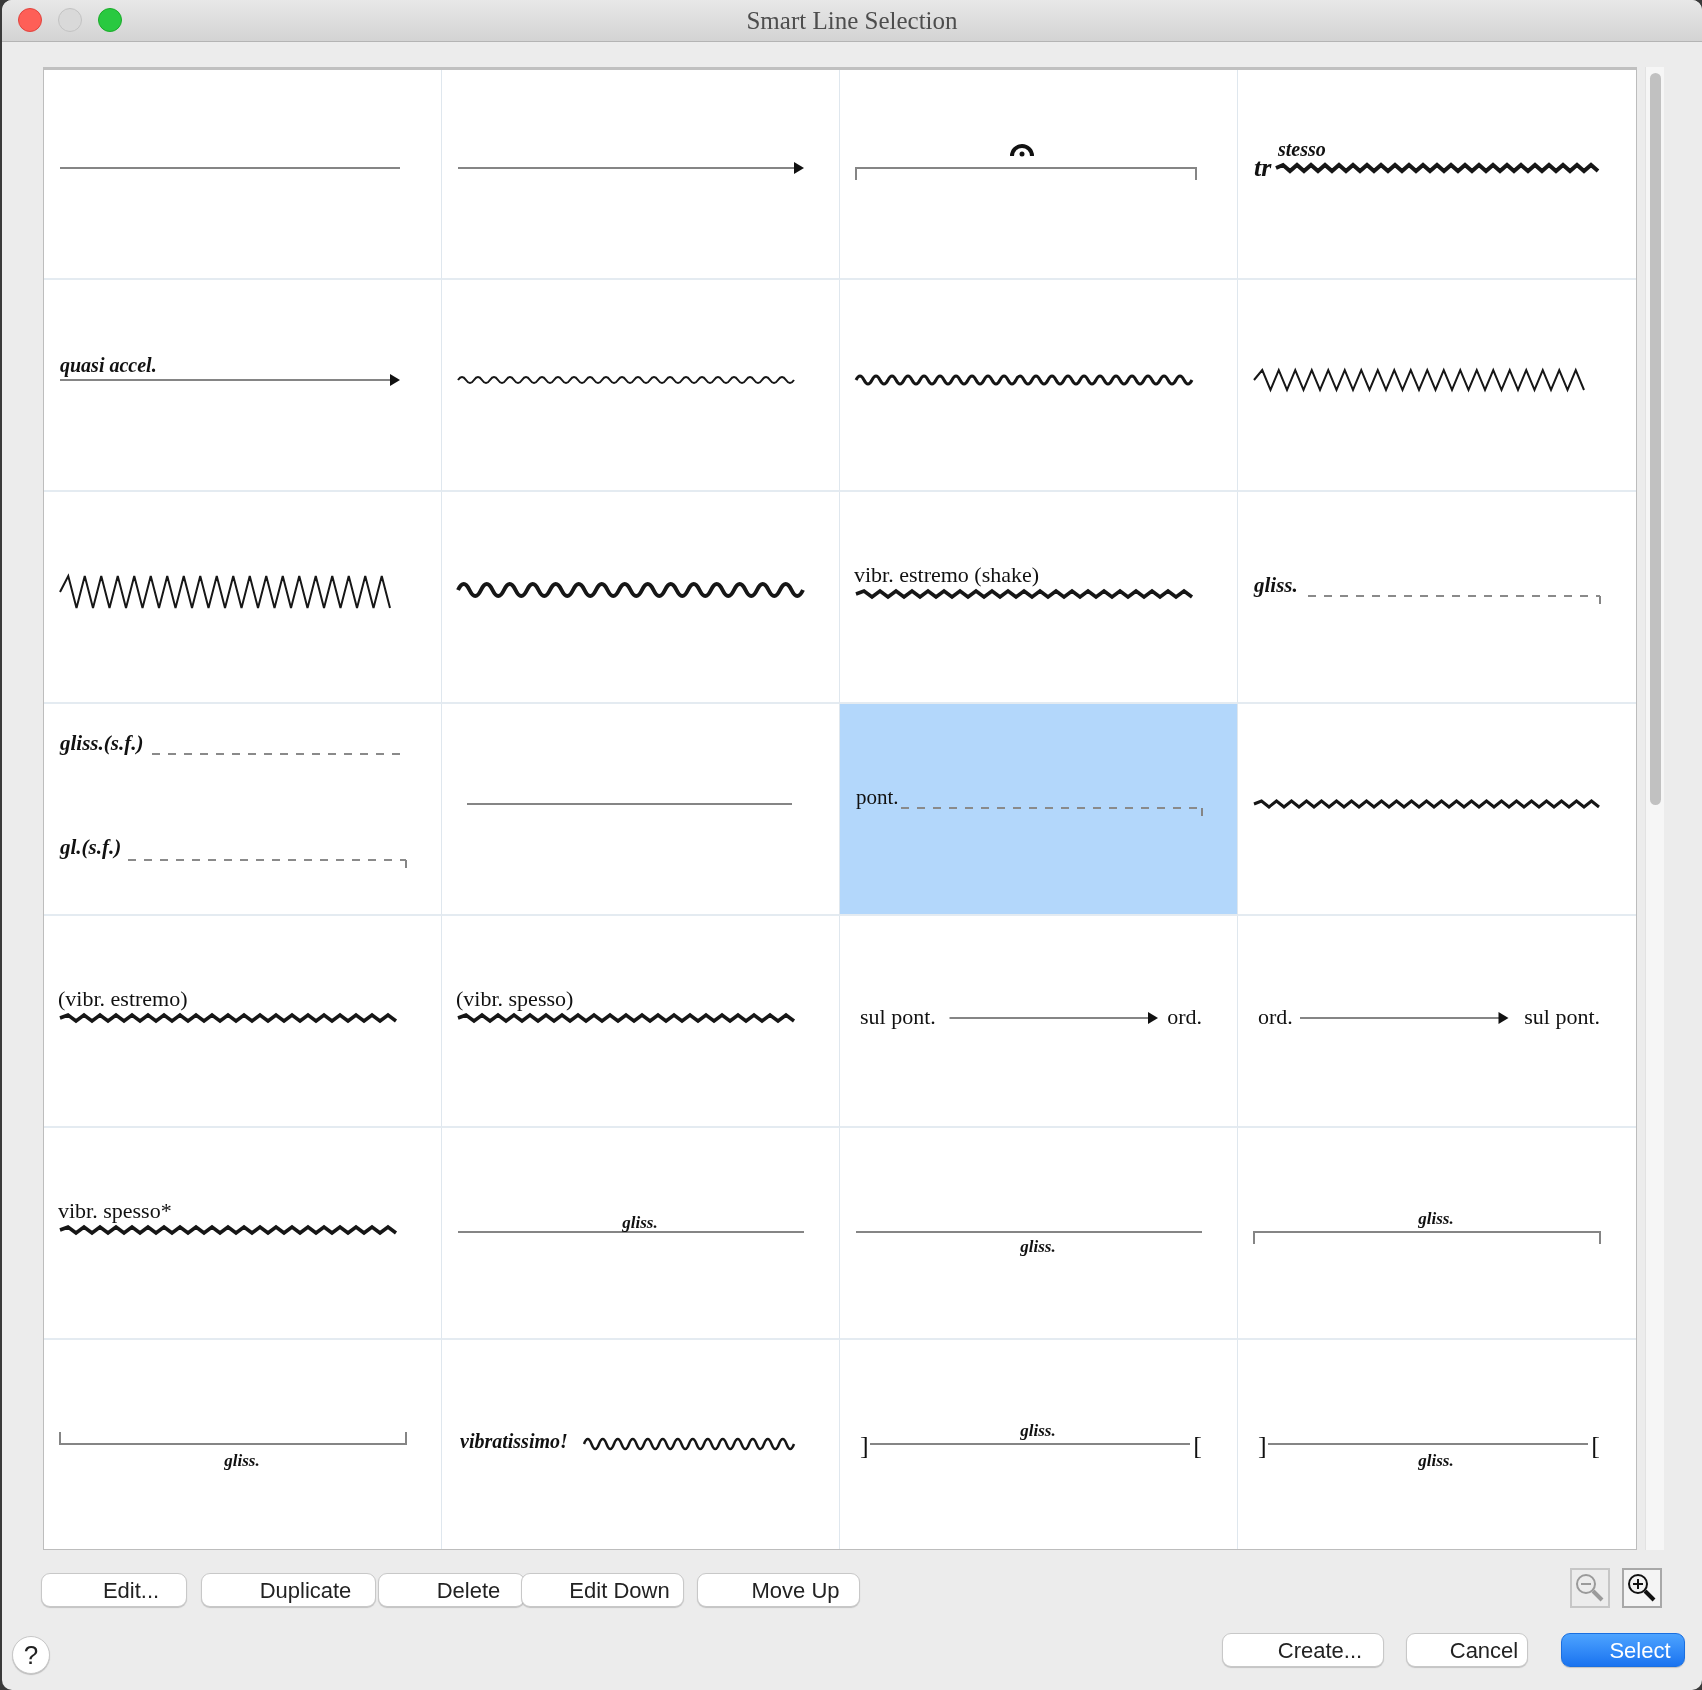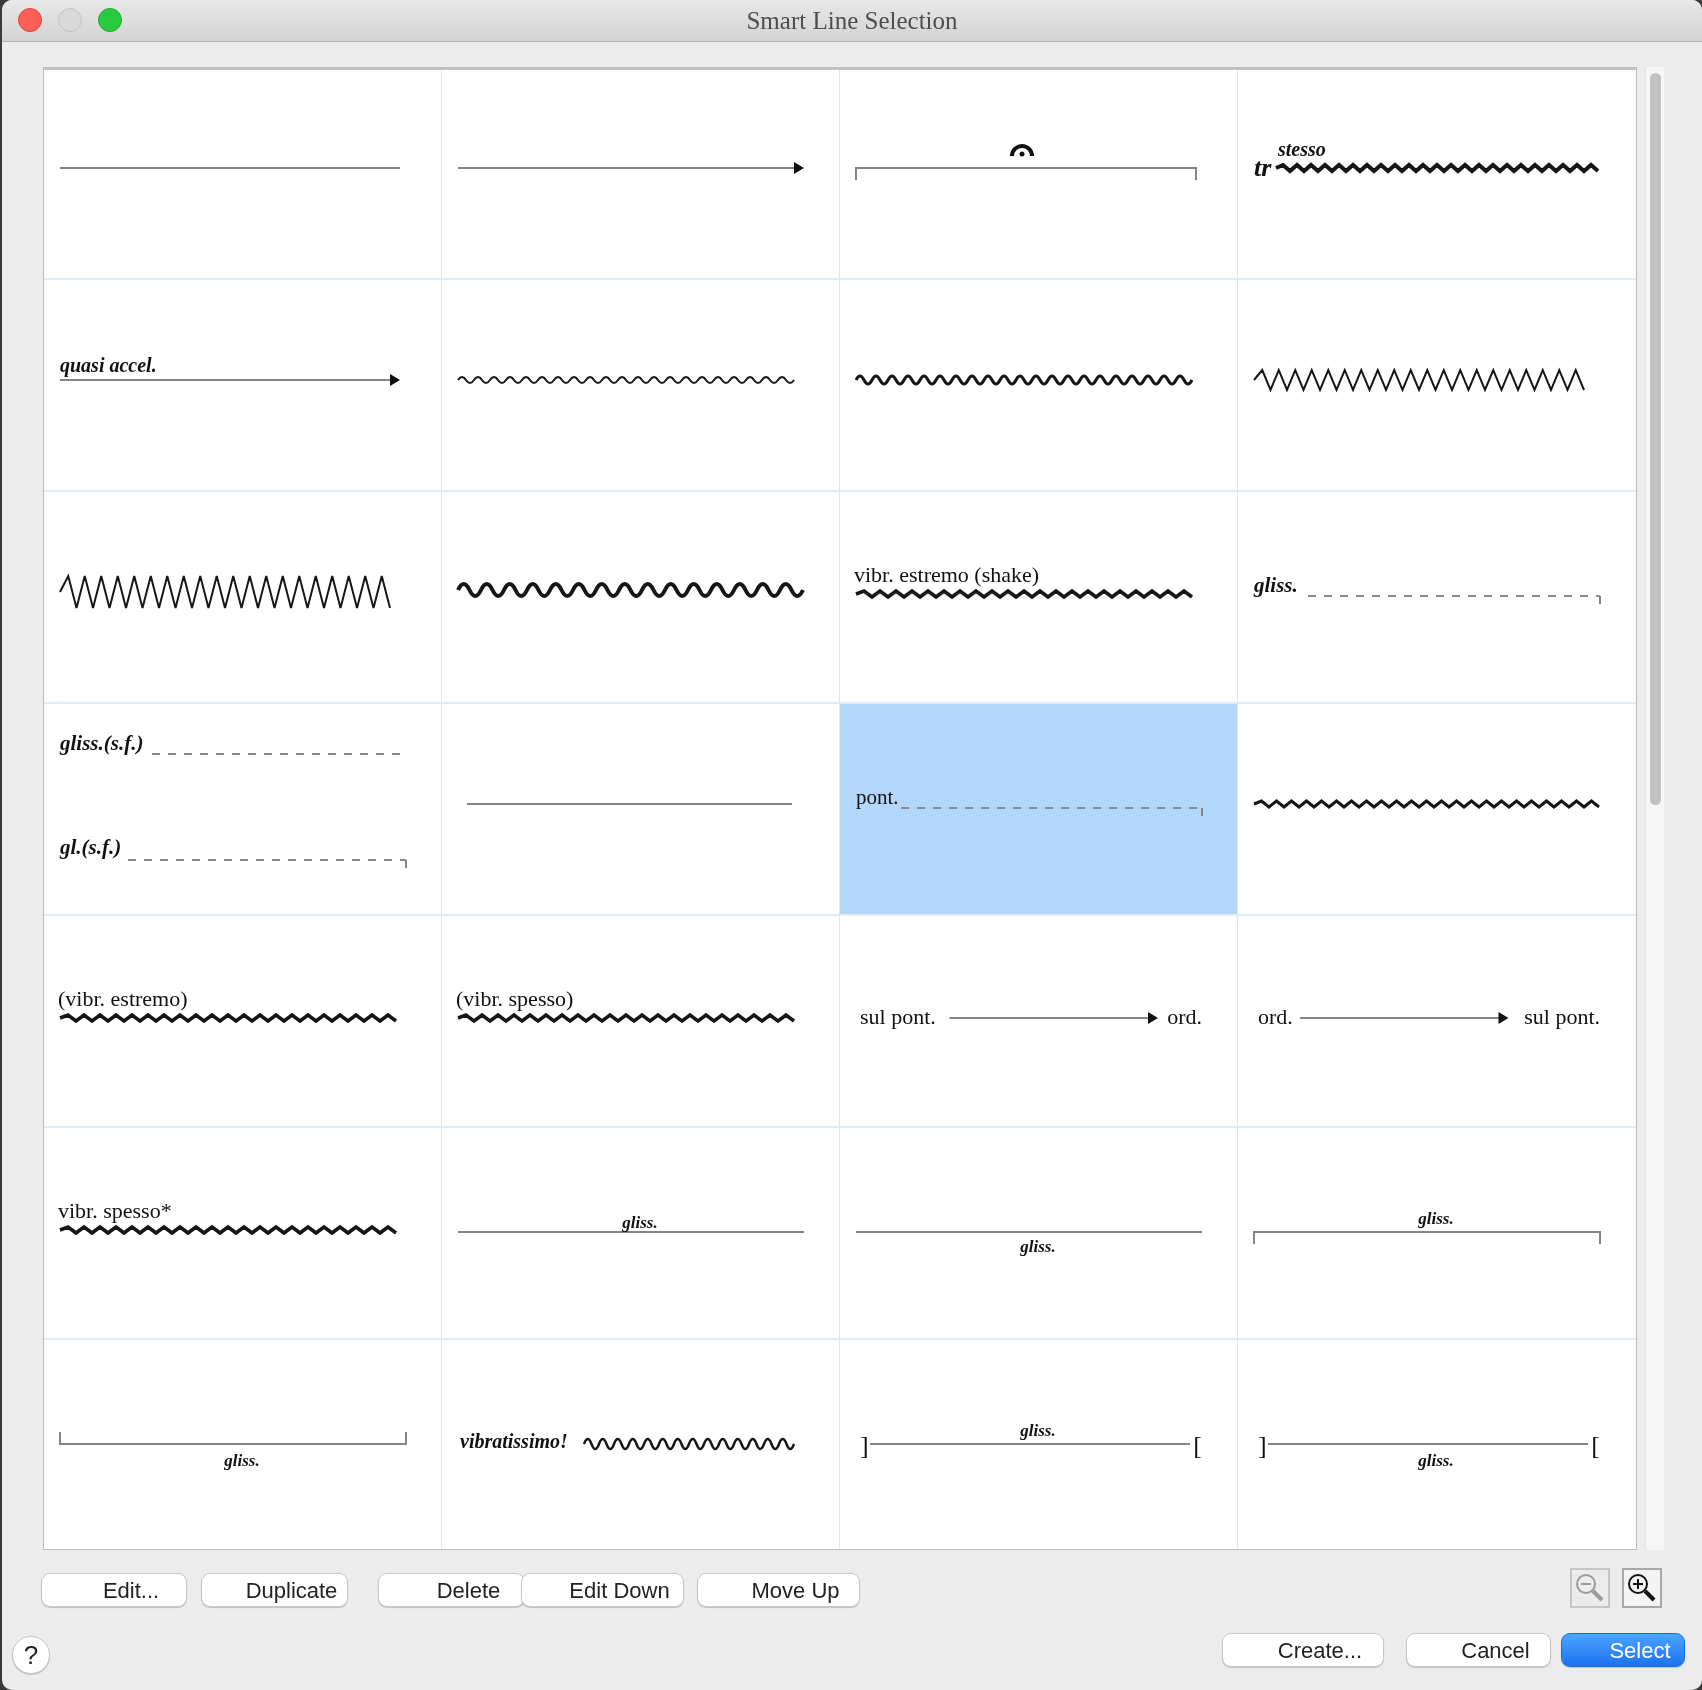--- a/index.html
+++ b/index.html
@@ -219,21 +219,21 @@
           <text x="198" y="126" class="mtext ital" font-size="17" text-anchor="middle">gliss.</text>
         </svg>
       </div>
     </div>
 
   <div class="scroll-track">
     <div class="scroll-thumb"></div>
   </div>
 
   <div class="btn" style="left:39px;top:1573px;width:146px;">Edit...</div>
-  <div class="btn" style="left:199px;top:1573px;width:147px;">Duplicate</div>
+  <div class="btn" style="left:199px;top:1573px;width:175px;">Duplicate</div>
   <div class="btn" style="left:376px;top:1573px;width:147px;">Delete</div>
   <div class="btn" style="left:519px;top:1573px;width:163px;">Edit Down</div>
   <div class="btn" style="left:695px;top:1573px;width:163px;">Move Up</div>
 
   <div class="zoombtn" style="left:1568px;">
     <svg width="36" height="36" viewBox="0 0 36 36">
       <circle cx="14" cy="14" r="9" stroke="#9a9a9a" stroke-width="2" fill="none"></circle>
       <line x1="9" y1="14" x2="19" y2="14" stroke="#9a9a9a" stroke-width="2"></line>
       <line x1="21" y1="21" x2="30" y2="30" stroke="#9a9a9a" stroke-width="4"></line>
     </svg>
@@ -242,15 +242,15 @@
     <svg width="36" height="36" viewBox="0 0 36 36">
       <circle cx="14" cy="14" r="9" stroke="#111" stroke-width="2" fill="none"></circle>
       <line x1="9" y1="14" x2="19" y2="14" stroke="#111" stroke-width="2"></line>
       <line x1="14" y1="9" x2="14" y2="19" stroke="#111" stroke-width="2"></line>
       <line x1="21" y1="21" x2="30" y2="30" stroke="#111" stroke-width="4"></line>
     </svg>
   </div>
 
   <div class="help">?</div>
   <div class="btn" style="left:1220px;top:1633px;width:162px;">Create...</div>
-  <div class="btn" style="left:1404px;top:1633px;width:145px;">Cancel</div>
+  <div class="btn" style="left:1404px;top:1633px;width:122px;">Cancel</div>
   <div class="btn primary" style="left:1539px;top:1633px;width:124px;">Select</div>
 </div>
 
 </body></html>

